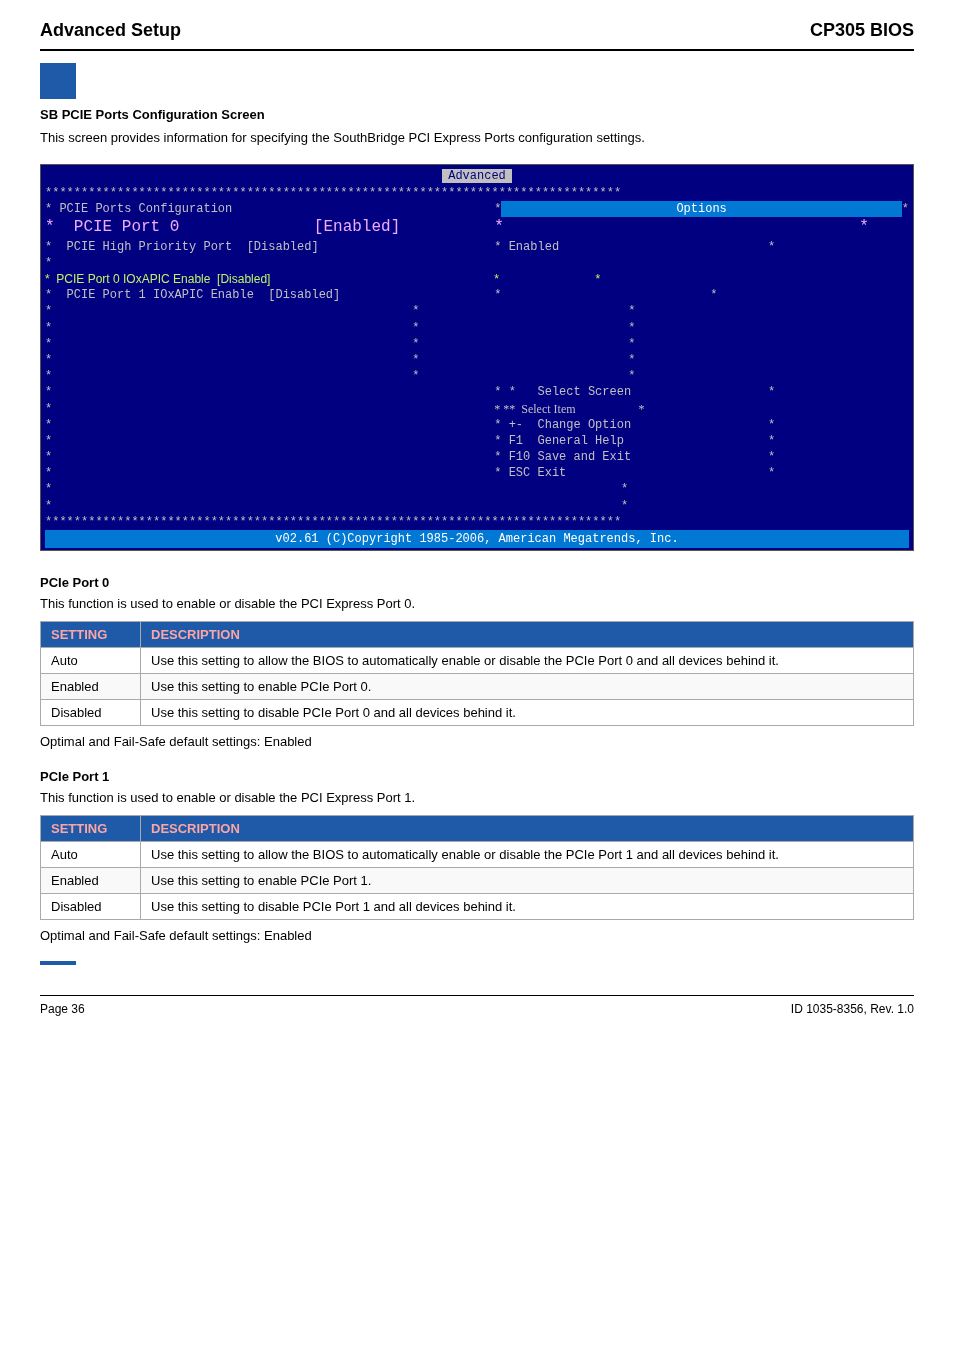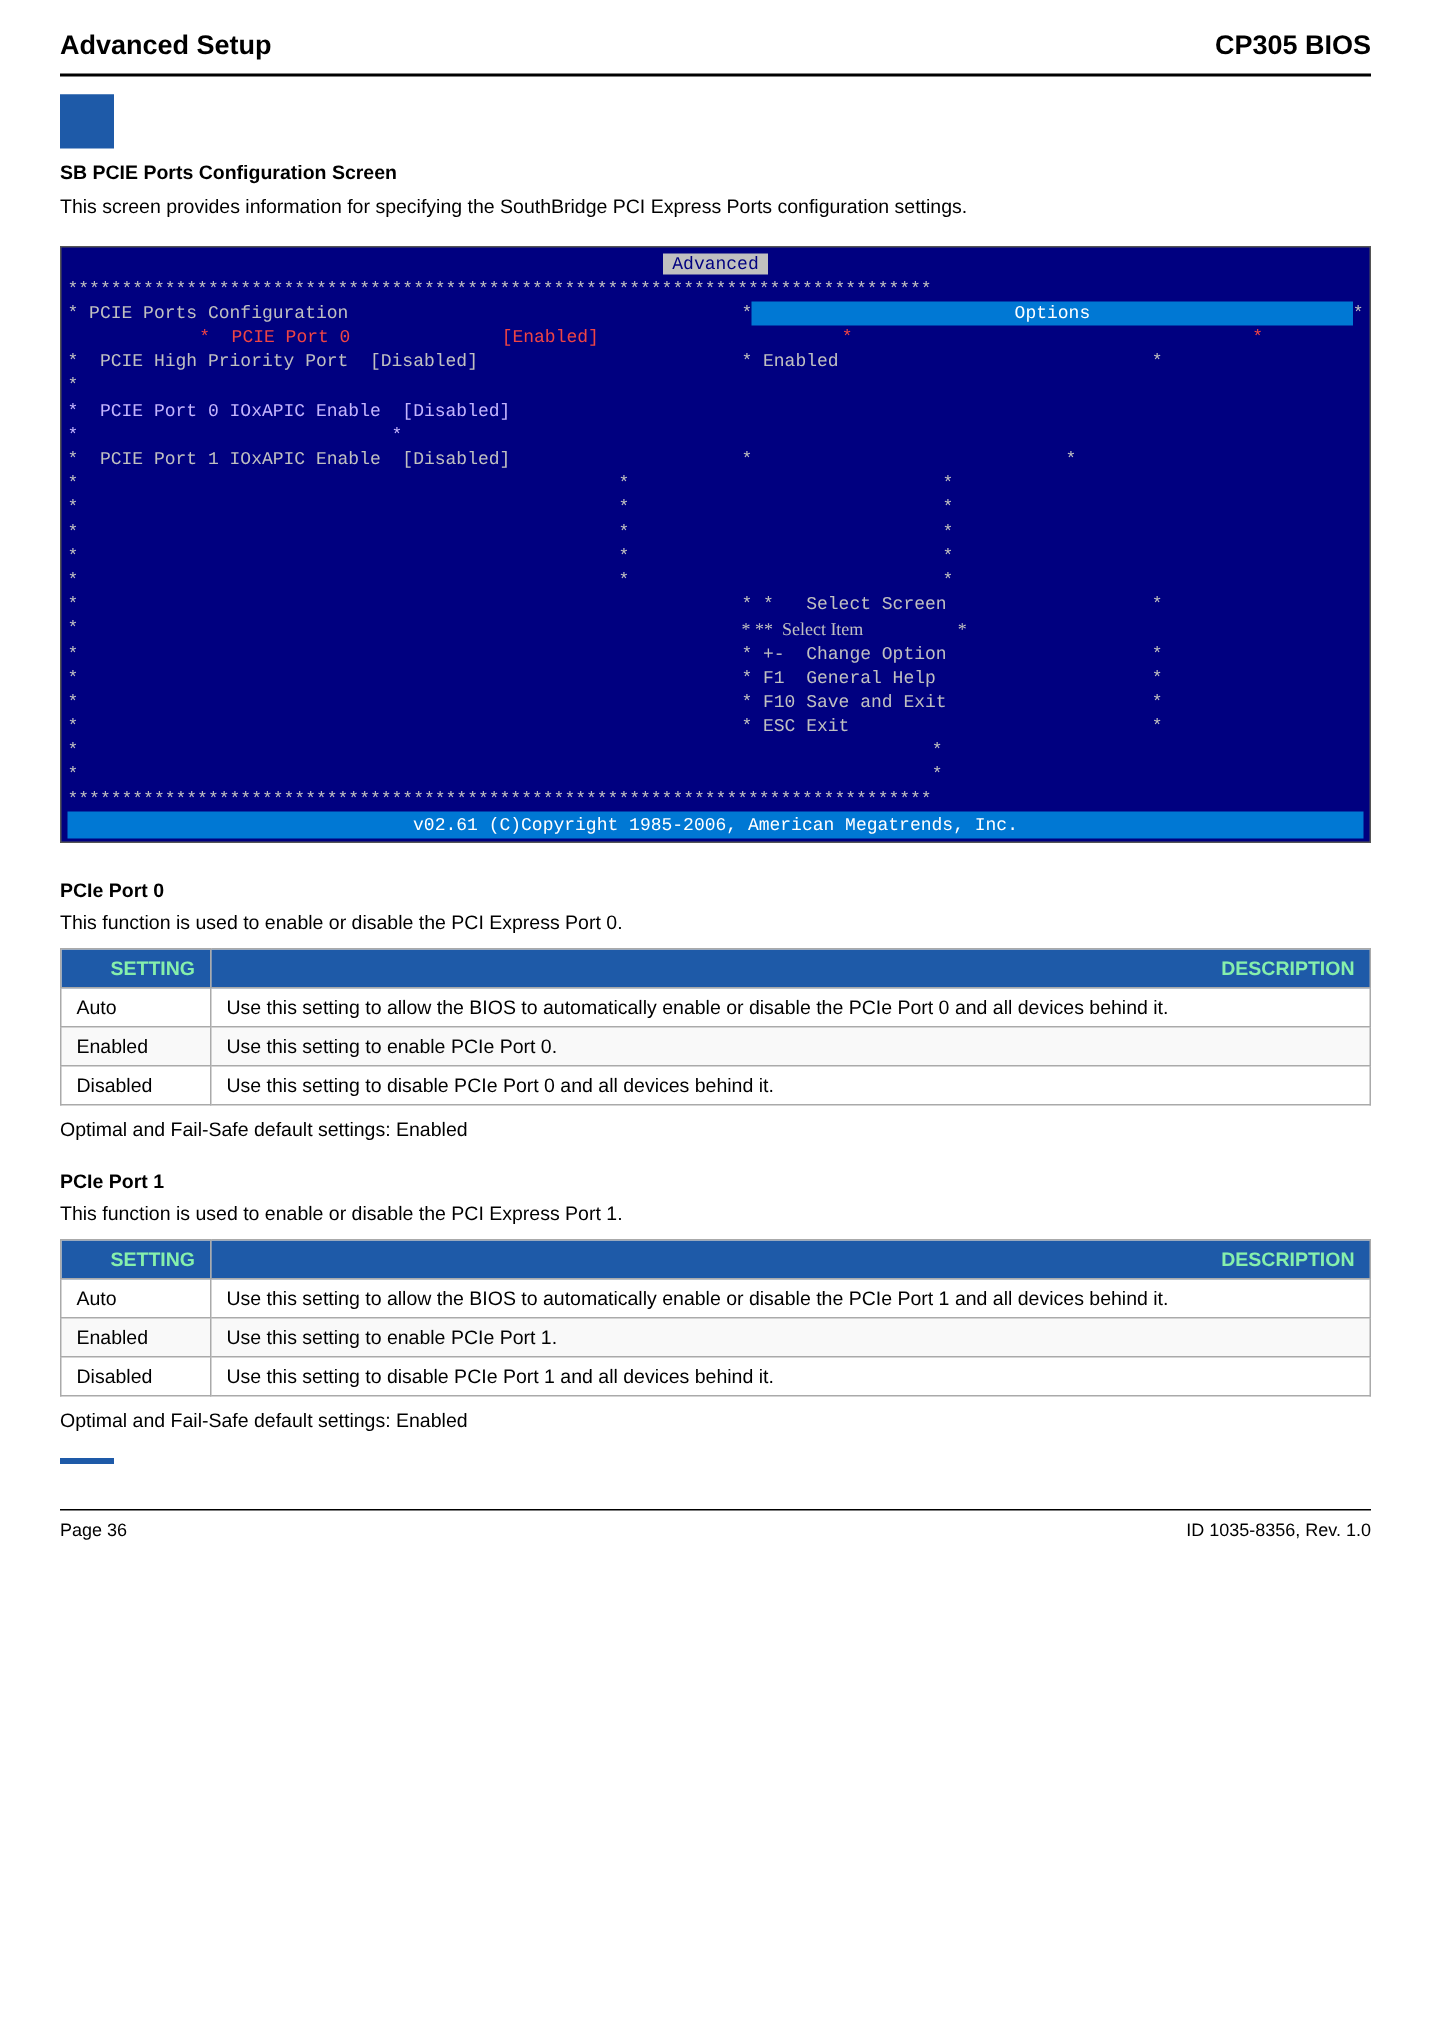--- a/index.html
+++ b/index.html
@@ -114,22 +114,22 @@
 
     
     .settings-table {
       width: 100%;
       border-collapse: collapse;
       margin-bottom: 8px;
       font-size: 13px;
     }
     .settings-table th {
       background: #1e5aa8;
-      color: #86efac;
-      text-align: right;
+      color: #fca5a5;
+      text-align: left;
       padding: 5px 10px;
       font-weight: bold;
       border: 1px solid #aaa;
     }
     .settings-table td {
       padding: 5px 10px;
       border: 1px solid #aaa;
       vertical-align: top;
     }
     .settings-table tr:nth-child(even) td {
@@ -188,36 +188,36 @@
 
     <div style="display:flex; font-family:'Courier New',Courier,monospace; font-size:12px; color:#c0c0c0; white-space:pre;">
       <div style="width:52%;">* PCIE Ports Configuration</div>
       <div style="width:48%; display:flex;">
         <span>*</span>
         <span style="flex:1; text-align:center; background:#0078d4; color:#fff; padding: 0 4px;">Options</span>
         <span>*</span>
       </div>
     </div>
 
-    <div style="display:flex; font-family:'Courier New',Courier,monospace; font-size:12px; color:#ef4444; white-space:pre;text-align:center;">
+    <div style="display:flex; font-family:'Courier New',Courier,monospace; font-size:16px; color:#f0abfc; white-space:pre;">
       <div style="width:52%;">*  PCIE Port 0              [Enabled] </div>
       <div style="width:48%;">*                                     *</div>
     </div>
 
 
     <div style="display:flex; font-family:'Courier New',Courier,monospace; font-size:12px; color:#c0c0c0; white-space:pre;">
       <div style="width:52%;">*  PCIE High Priority Port  [Disabled]</div>
       <div style="width:48%;">* Enabled                             *</div>
     </div>
 
     <div style="display:flex; font-family:'Courier New',Courier,monospace; font-size:12px; color:#c0c0c0; white-space:pre;">
       <div style="width:52%;">*</div>
     </div>
 
-    <div style="display:flex; font-family:Liberation Mono, monospace; font-size:12px; color:#c4b5fd; white-space:pre;flex-direction:column;">
+    <div style="display:flex; font-family:Liberation Sans, sans-serif; font-size:12px; color:#bef264; white-space:pre;">
       <div style="width:52%;">*  PCIE Port 0 IOxAPIC Enable  [Disabled]</div>
       <div style="width:48%;">*                             *</div>
     </div>
 
     <div style="display:flex; font-family:'Courier New',Courier,monospace; font-size:12px; color:#c0c0c0; white-space:pre;">
       <div style="width:52%;">*  PCIE Port 1 IOxAPIC Enable  [Disabled]</div>
       <div style="width:48%;">*                             *</div>
     </div>
 
     <div style="font-family:'Courier New',Courier,monospace; font-size:12px; color:#c0c0c0; white-space:pre;">*                                                  *                             *

